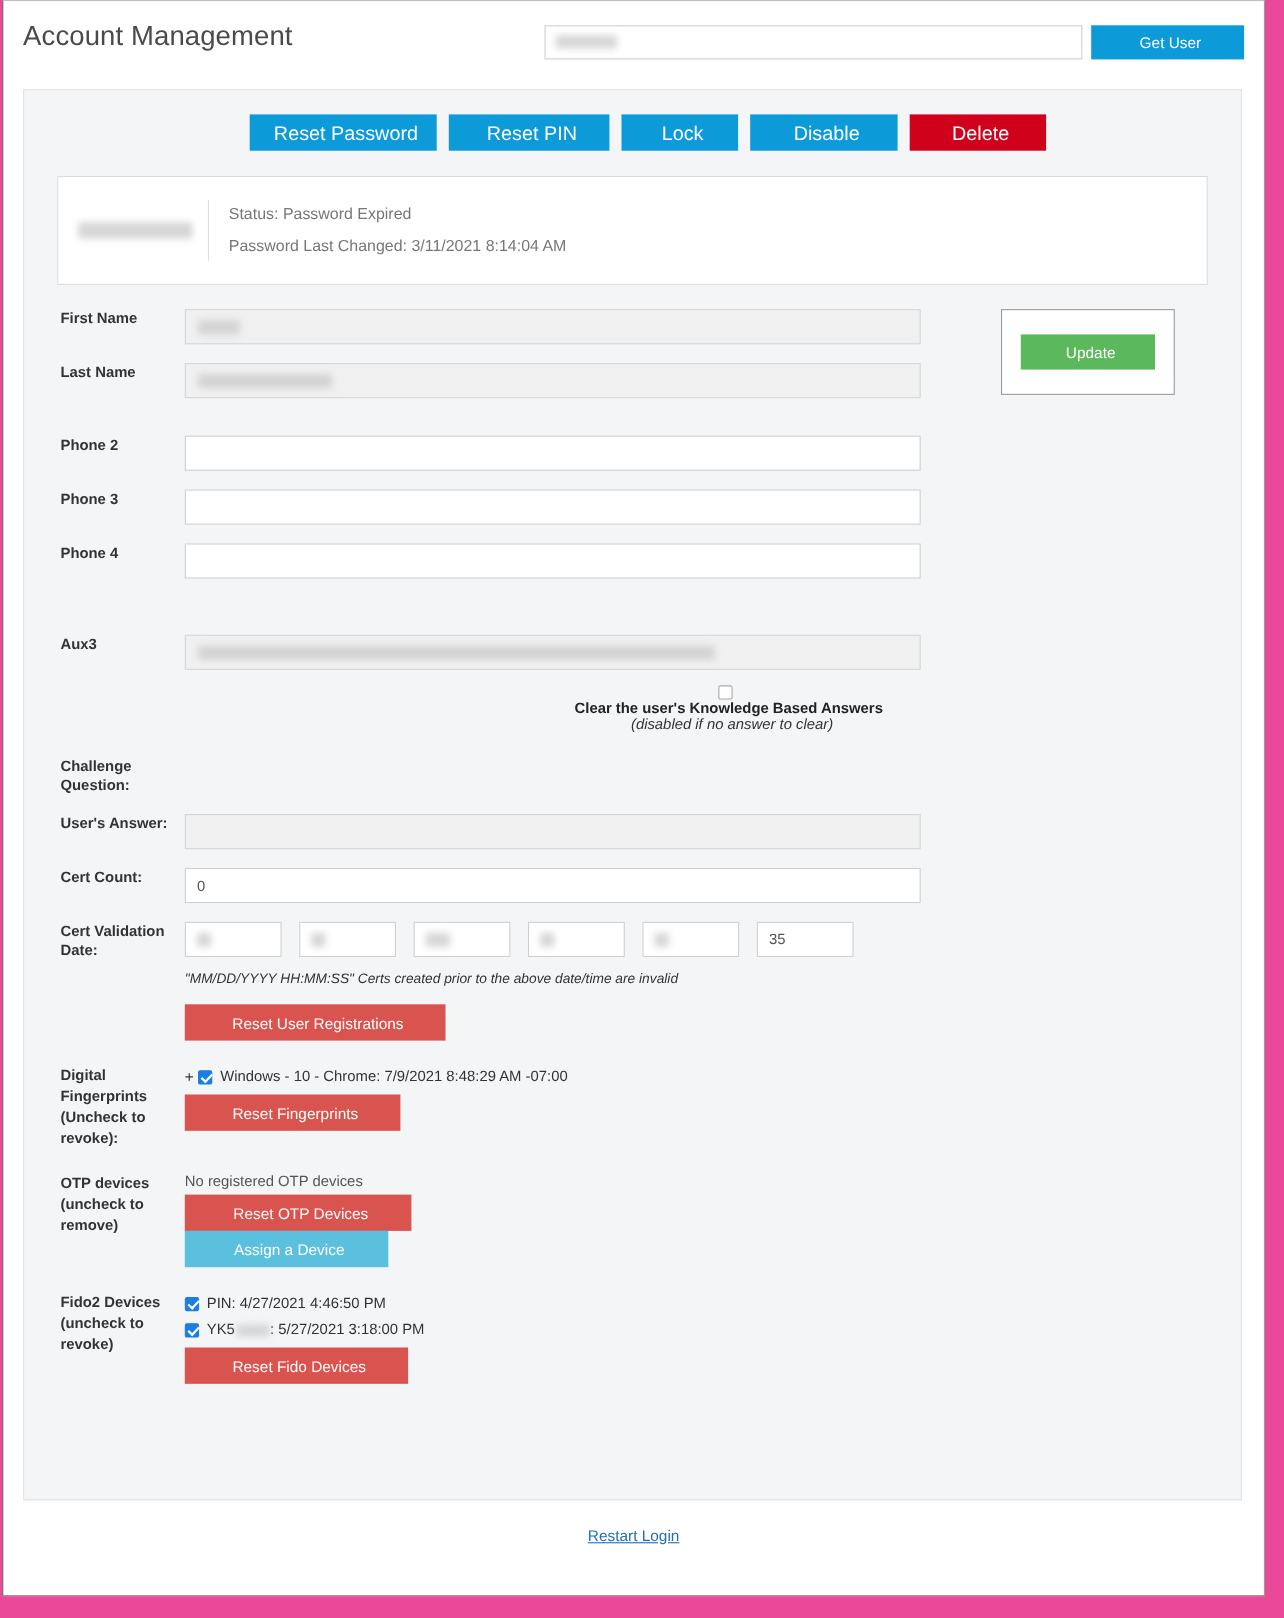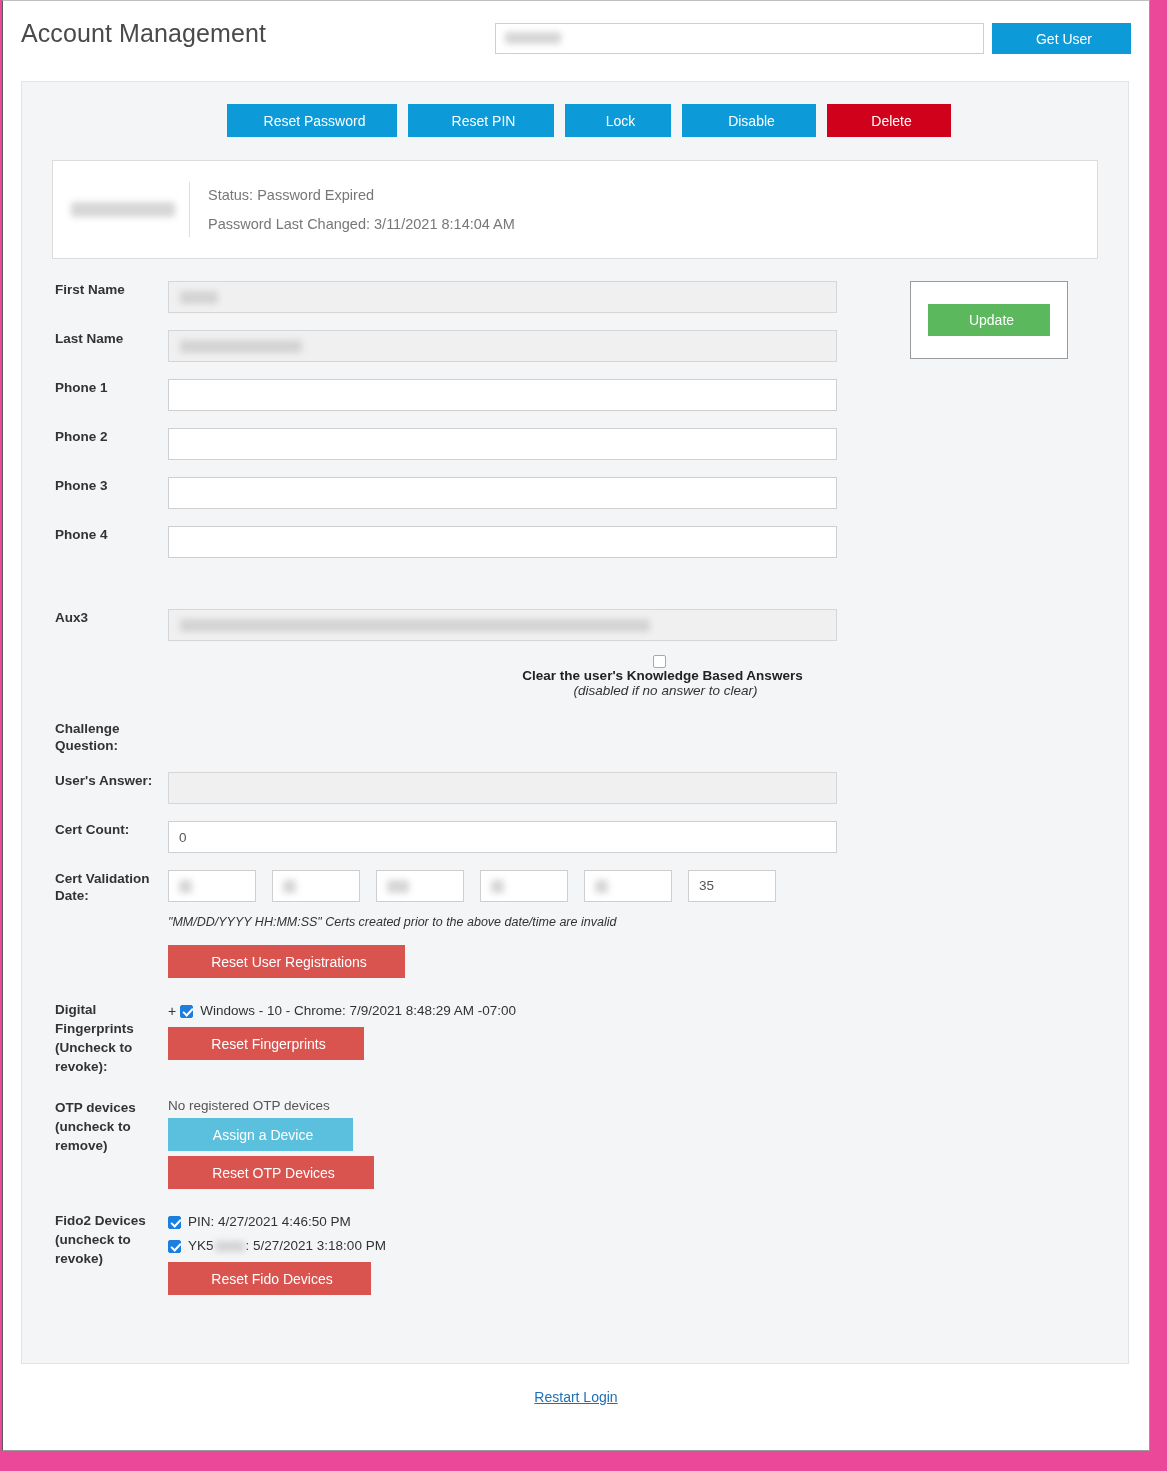--- a/index.html
+++ b/index.html
@@ -120,21 +120,21 @@
   .action-row {
     display: flex;
     justify-content: center;
     gap: 11px;
     padding-top: 22px;
     padding-left: 28px;
   }
   .action-row .btn {
     height: 33px;
     background: #0c9ad9;
-    font-size: 14px;
+    font-size: 18px;
   }
   .btn-w-reset-password { width: 170px; }
   .btn-w-reset-pin { width: 146px; }
   .btn-w-lock { width: 106px; }
   .btn-w-disable { width: 134px; }
   .btn-w-delete { width: 124px; background: #d0021b !important; }
 
   
   .status-card {
     margin: 23px 30px 0 30px;
@@ -417,24 +417,20 @@
         <div class="flabel">Last Name</div>
         <div class="fctrl">
           <div class="field-wrap">
             <input class="tinput readonly" type="text" style="">
             <span class="redacted field-redact" style="width:122px;"></span>
           </div>
         </div>
       </div>
       <div class="row-gap-sm"></div>
 
-      <div class="frow">
-        <div class="flabel">Phone 1</div>
-        <div class="fctrl"><input class="tinput" type="text" style=""></div>
-      </div>
       <div class="row-gap-sm"></div>
 
       <div class="frow">
         <div class="flabel">Phone 2</div>
         <div class="fctrl"><input class="tinput" type="text" style=""></div>
       </div>
       <div class="row-gap-sm"></div>
 
       <div class="frow">
         <div class="flabel">Phone 3</div>
@@ -536,25 +532,25 @@
           </div>
         </div>
       </div>
 
       <div style="height:22px;"></div>
 
       <div class="frow">
         <div class="flabel" style="white-space:normal; max-width:122px; line-height:19px;">OTP devices (uncheck to remove)</div>
         <div class="fctrl">
           <div class="muted-line">No registered OTP devices</div>
+          <div style="margin-top:5px;">
+            <button class="btn btn-danger btn-rotp">Reset OTP Devices</button>
+          </div>
           <div>
             <button class="btn btn-info btn-assign">Assign a Device</button>
-          </div>
-          <div style="margin-top:5px;">
-            <button class="btn btn-danger btn-rotp">Reset OTP Devices</button>
           </div>
         </div>
       </div>
 
       <div style="height:22px;"></div>
 
       <div class="frow">
         <div class="flabel" style="white-space:normal; max-width:122px; line-height:19px;">Fido2 Devices (uncheck to revoke)</div>
         <div class="fctrl">
           <div class="dev-line">

